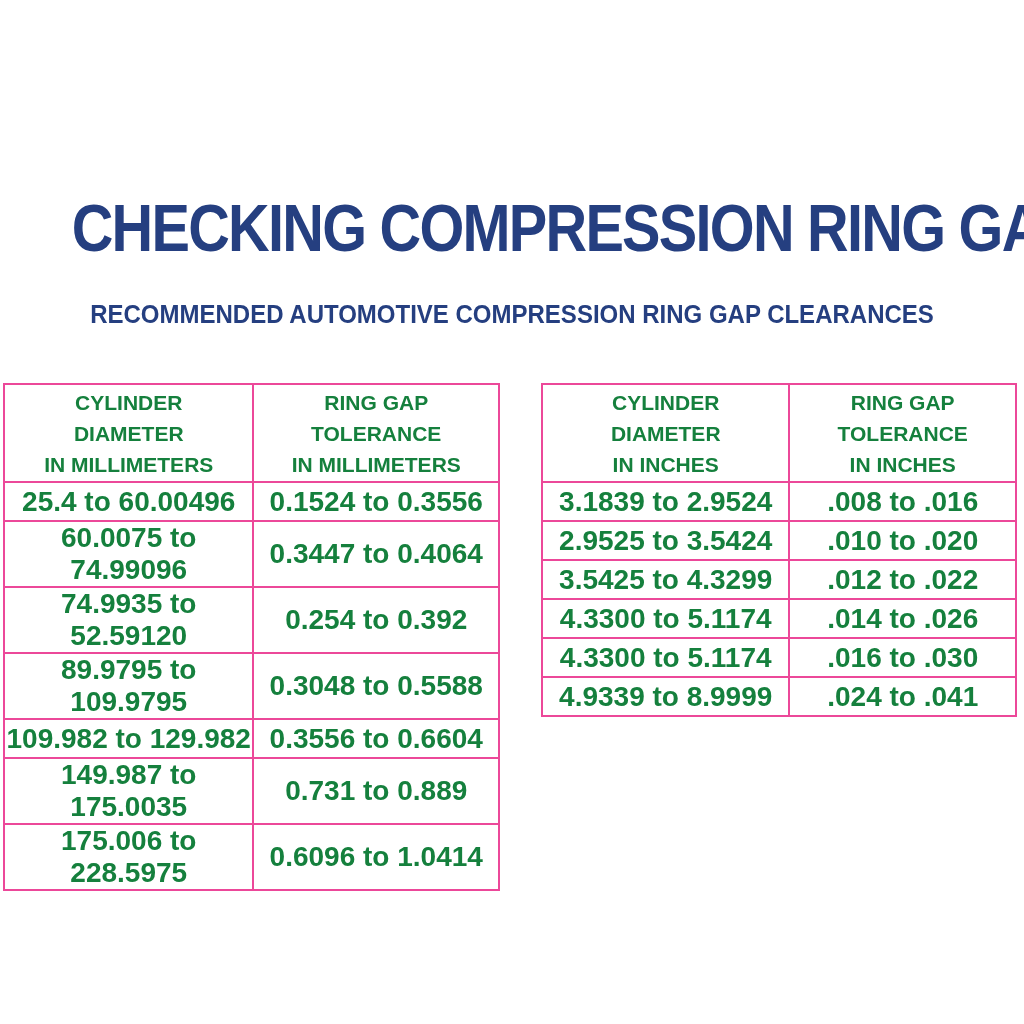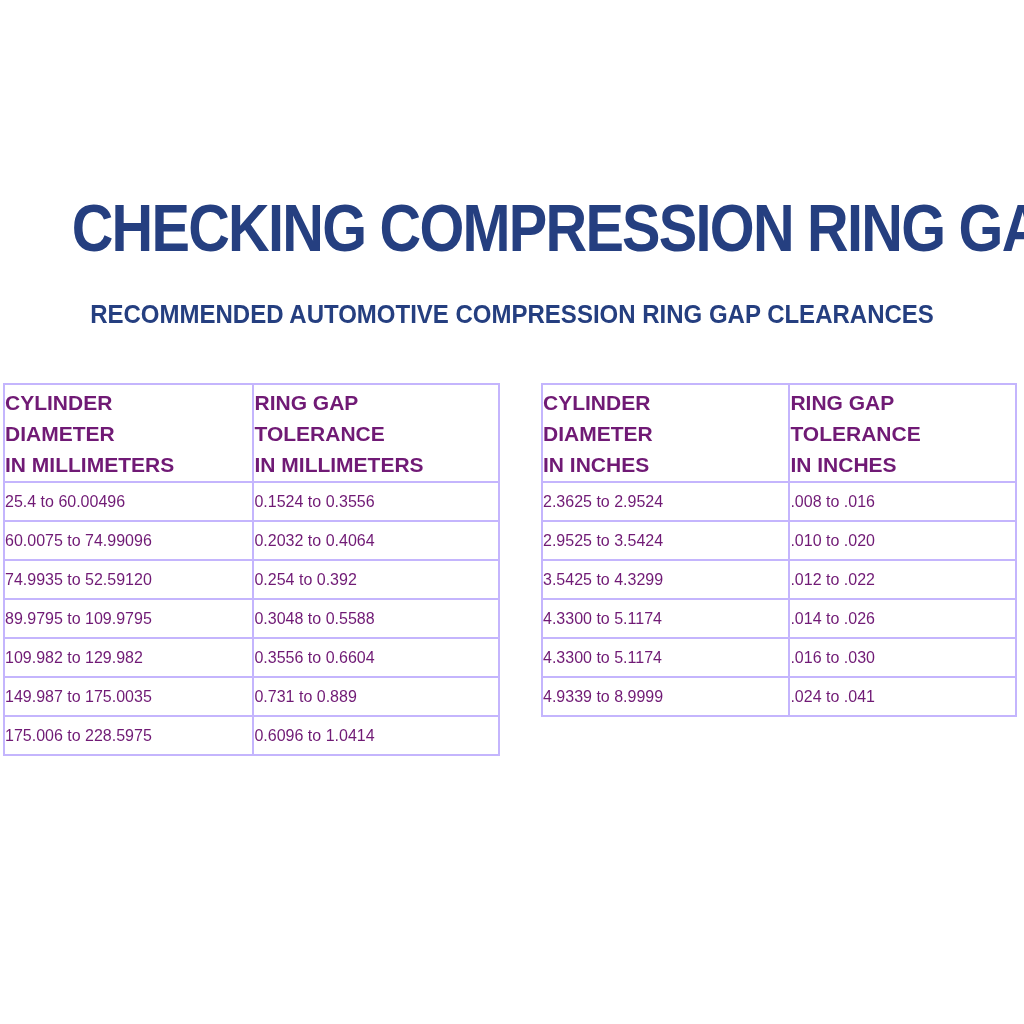--- a/index.html
+++ b/index.html
@@ -49,36 +49,36 @@
   table.gap-table {
     position: absolute;
     top: 383px;
     border-collapse: collapse;
     table-layout: fixed;
     background: #ffffff;
   }
   #table-mm { left: 3px;   width: 497px; }
   #table-in { left: 541px; width: 476px; }
   .gap-table th, .gap-table td {
-    border: 2px solid #c4b5fd;
-    text-align: left;
+    border: 2px solid #ec4899;
+    text-align: center;
     vertical-align: middle;
-    color: #701a75;
+    color: #15803d;
     padding: 0;
   }
   .gap-table th {
     height: 96px;
     font-size: 21px;
     font-weight: bold;
     line-height: 31px;
   }
   .gap-table td {
     height: 37px;
-    font-size: 16px;
-    font-weight: normal;
+    font-size: 28px;
+    font-weight: bold;
   }
   .hline { display: block; }
 </style>
 </head>
 <body>
 
 <div class="page">
 
   <div class="title">CHECKING COMPRESSION RING GAPS</div>
 
@@ -103,21 +103,21 @@
         </th>
       </tr>
     </thead>
     <tbody>
       <tr>
         <td>25.4 to 60.00496</td>
         <td>0.1524 to 0.3556</td>
       </tr>
       <tr>
         <td>60.0075 to 74.99096</td>
-        <td>0.2032 to 0.4064</td>
+        <td>0.3447 to 0.4064</td>
       </tr>
       <tr>
         <td>74.9935 to 52.59120</td>
         <td>0.254 to 0.392</td>
       </tr>
       <tr>
         <td>89.9795 to 109.9795</td>
         <td>0.3048 to 0.5588</td>
       </tr>
       <tr>
@@ -149,21 +149,21 @@
         </th>
         <th>
           <span class="hline">RING GAP</span>
           <span class="hline">TOLERANCE</span>
           <span class="hline">IN INCHES</span>
         </th>
       </tr>
     </thead>
     <tbody>
       <tr>
-        <td>2.3625 to 2.9524</td>
+        <td>3.1839 to 2.9524</td>
         <td>.008 to .016</td>
       </tr>
       <tr>
         <td>2.9525 to 3.5424</td>
         <td>.010 to .020</td>
       </tr>
       <tr>
         <td>3.5425 to 4.3299</td>
         <td>.012 to .022</td>
       </tr>

